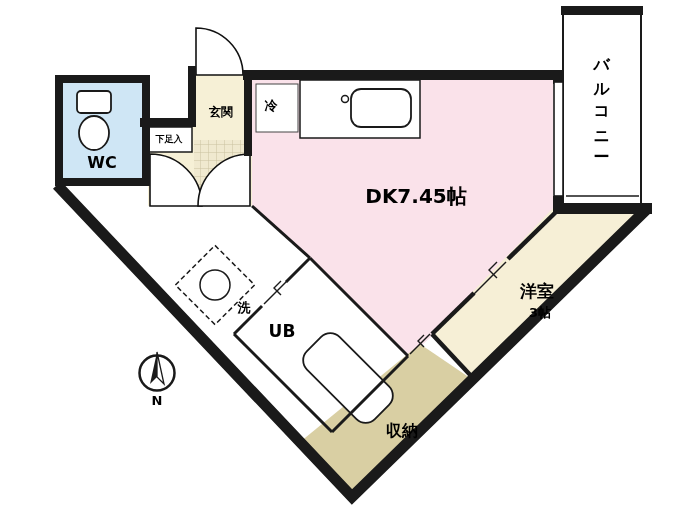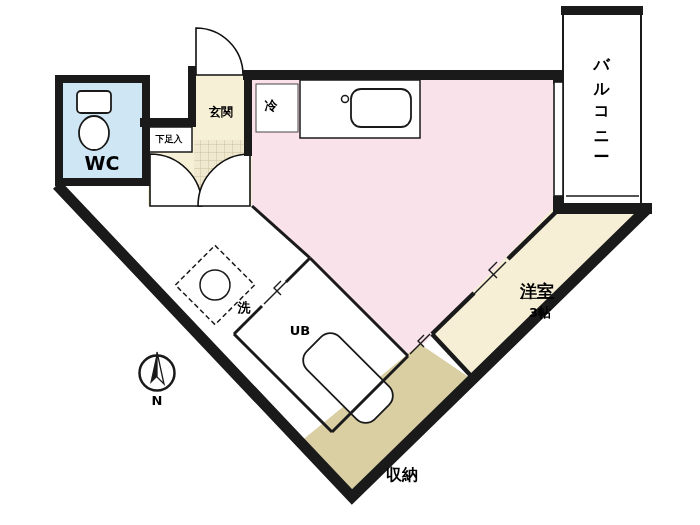--- a/index.html
+++ b/index.html
@@ -6,34 +6,34 @@
   #plan{
     position:relative;width:700px;height:525px;background:#ffffff;overflow:hidden;
     font-family:"DejaVu Sans","Liberation Sans",sans-serif;
   }
   #plan svg{position:absolute;left:0;top:0;}
   .label{
     position:absolute;transform:translate(-50%,-50%);
     color:#000;font-weight:bold;white-space:nowrap;line-height:1.2;
     font-family:"DejaVu Sans","Liberation Sans",sans-serif;
   }
-  .lbl-wc{left:102px;top:163px;font-size:19px;}
+  .lbl-wc{left:102px;top:163px;font-size:16px;}
   .lbl-genkan{left:221px;top:112px;font-size:12px;}
   .lbl-shoe{left:169px;top:139px;font-size:9px;font-weight:bold;}
   .lbl-rei{left:271px;top:106px;font-size:13px;}
   .lbl-dk{left:416px;top:196px;font-size:20px;}
   .lbl-balcony{
     left:602px;top:100px;font-size:16px;
     writing-mode:vertical-rl;text-orientation:upright;letter-spacing:7px;
   }
   .lbl-sen{left:244px;top:308px;font-size:13px;background:#ffffff;border-radius:8px;padding:0 1px;}
-  .lbl-ub{left:300px;top:331px;font-size:13px;}
-  .lbl-western1{left:537px;top:291px;font-size:17px;text-decoration:underline;}
+  .lbl-ub{left:282px;top:331px;font-size:17px;}
+  .lbl-western1{left:537px;top:291px;font-size:17px;}
   .lbl-western2{left:540px;top:313px;font-size:13px;}
-  .lbl-storage{left:402px;top:431px;font-size:16px;margin-top:44px;}
+  .lbl-storage{left:402px;top:431px;font-size:16px;}
   .lbl-n{left:157px;top:401px;font-size:13px;}
 </style>
 </head>
 <body>
 
 <div id="plan">
 
   <svg width="700" height="525" viewBox="0 0 700 525">
     <defs>
       <pattern id="tatakiGrid" width="8" height="8" patternUnits="userSpaceOnUse">
@@ -112,20 +112,21 @@
       <circle cx="157" cy="373" r="17.5" fill="#ffffff" stroke="#1a1a1a" stroke-width="2.5"></circle>
       <polygon points="157,352 150,384 157,377" fill="#1a1a1a"></polygon>
       <polygon points="157,352 164,384 157,377" fill="#ffffff" stroke="#1a1a1a" stroke-width="1.3"></polygon>
     </g>
   </svg>
 
   <div class="label lbl-wc">WC</div>
   <div class="label lbl-genkan">玄関</div>
   <div class="label lbl-shoe">下足入</div>
   <div class="label lbl-rei">冷</div>
+  <div class="label lbl-dk">DK7.45帖</div>
   <div class="label lbl-balcony">バルコニー</div>
   <div class="label lbl-sen">洗</div>
   <div class="label lbl-ub">UB</div>
   <div class="label lbl-western1">洋室</div>
   <div class="label lbl-western2">3帖</div>
   <div class="label lbl-storage">収納</div>
   <div class="label lbl-n">N</div>
 
 </div>
 

